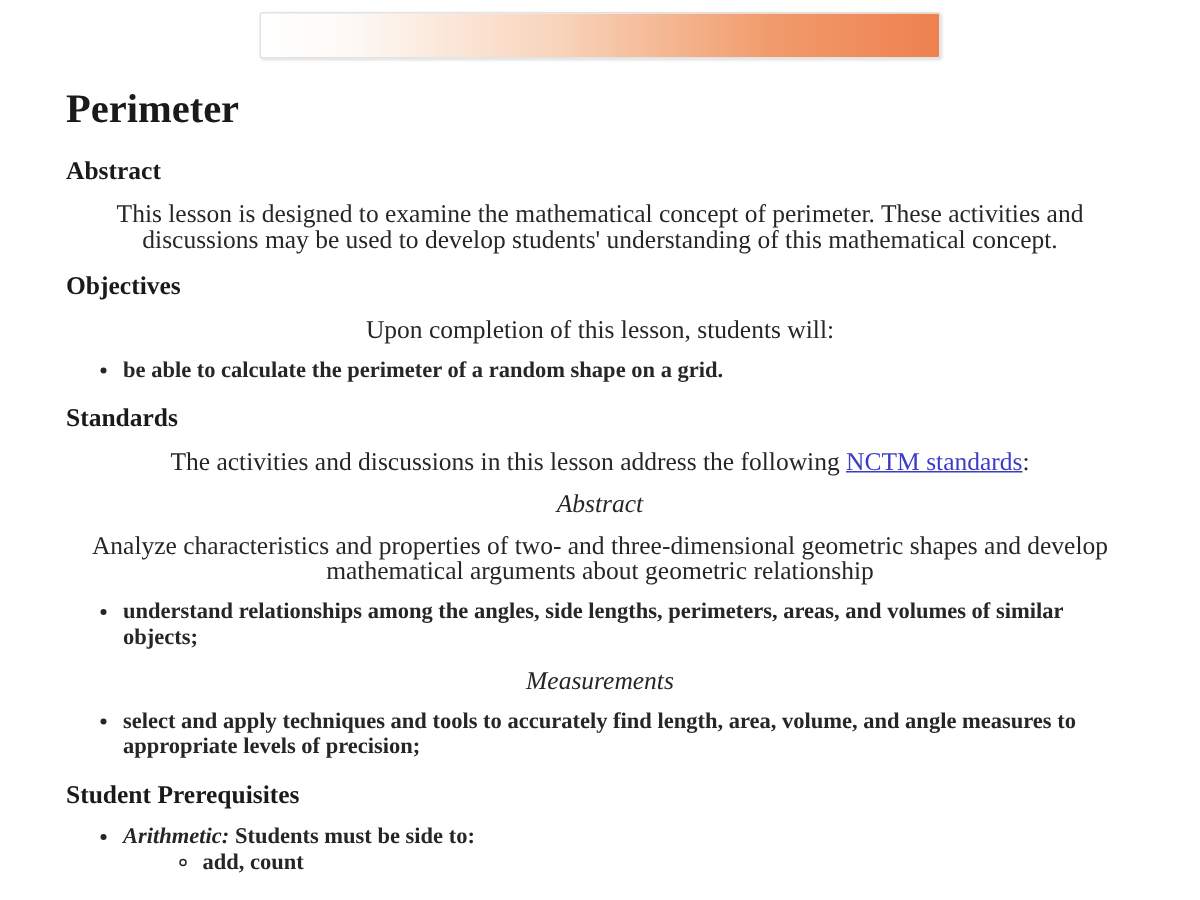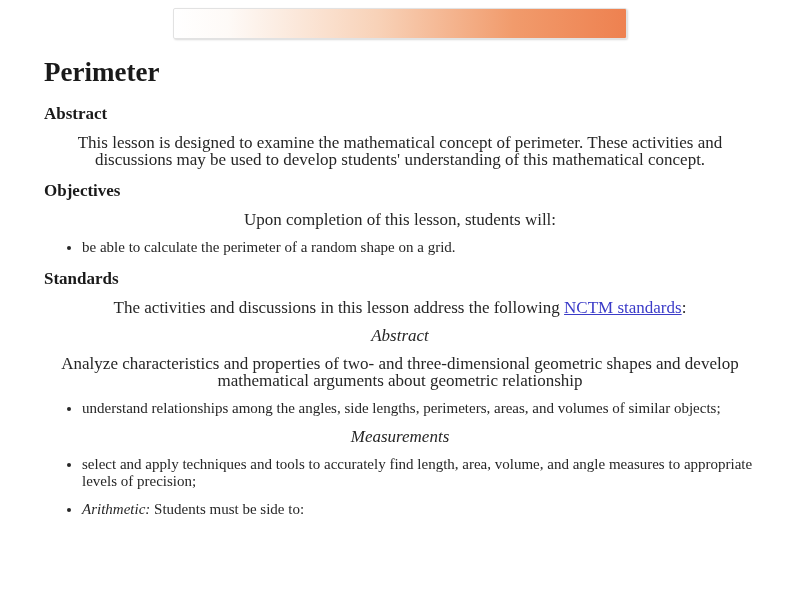--- a/index.html
+++ b/index.html
@@ -53,20 +53,21 @@
     text-align: center;
   }
   ul {
     margin: 0 0 11px;
     padding-left: 38px;
     list-style: disc;
   }
   li {
     font-size: 15px;
     line-height: 17px;
+    font-weight: bold;
   }
   ul ul {
     margin: 0;
     padding-left: 53px;
     list-style: circle;
   }
   .em { font-style: italic; }
   a.link {
     color: var(--link, #3b3bc8);
     text-decoration: underline;
@@ -98,18 +99,22 @@
   <p>Analyze characteristics and properties of two- and three-dimensional geometric shapes and develop mathematical arguments about geometric relationship</p>
   <ul>
     <li>understand relationships among the angles, side lengths, perimeters, areas, and volumes of similar objects;</li>
   </ul>
 
   <p class="em">Measurements</p>
   <ul>
     <li>select and apply techniques and tools to accurately find length, area, volume, and angle measures to appropriate levels of precision;</li>
   </ul>
 
+  <h2>Student Prerequisites</h2>
   <ul>
     <li><span class="em">Arithmetic:</span><span> Students must be side to:</span>
+      <ul class="sub">
+        <li>add, count</li>
+      </ul>
     </li>
   </ul>
 
 </div>
 
 </body></html>

